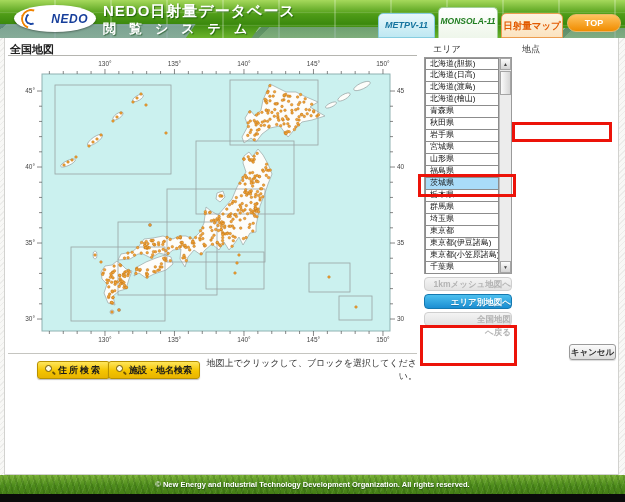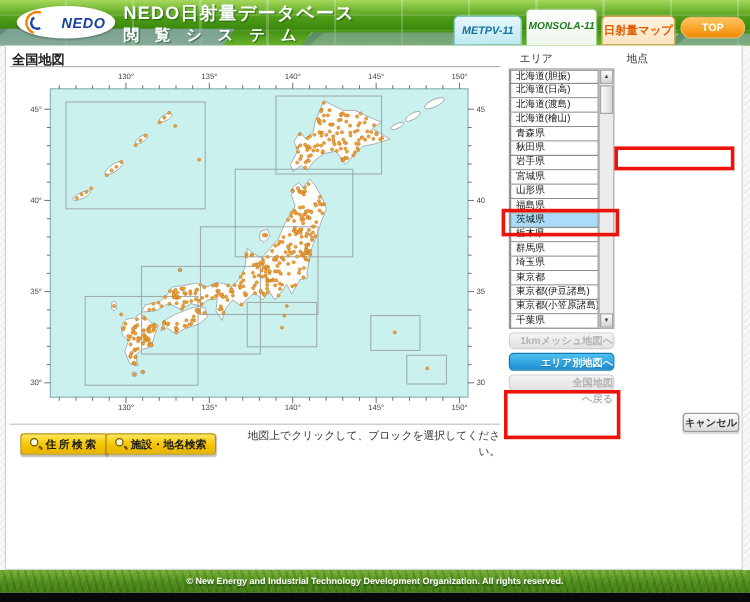--- a/index.html
+++ b/index.html
@@ -48,21 +48,21 @@
 
   
   .content { position:absolute; left:4px; top:38px; width:615px; height:437px; background:#fff; border:1px solid #d2d2cf; border-top:none; }
   .map-title { position:absolute; left:10px; top:42px; font-size:11px; font-weight:bold; color:#222; }
   .rule1 { position:absolute; left:8px; top:55px; width:409px; height:0; border-top:1px solid #b5b5b0; }
   .rule2 { position:absolute; left:8px; top:353px; width:409px; height:0; border-top:1px solid #c5c5c0; }
 
   svg.map { position:absolute; left:20px; top:56px; }
   .hint { position:absolute; left:200px; top:357px; width:217px; text-align:right; font-size:9px; color:#333; }
 
-  .ybtn { position:absolute; height:18px; background:linear-gradient(#ffe65c,#f4c400 55%,#e8b400); border:1px solid #b99200; border-radius:3px; color:#1a1a1a; font-size:9px; font-weight:bold; display:flex; align-items:center; gap:3px; padding:0 7px; box-shadow:0 1px 1px rgba(0,0,0,.25); }
+  .ybtn { position:absolute; height:18px; background:linear-gradient(#ffe65c,#f4c400 55%,#e8b400); border:1px solid #b99200; border-radius:3px; color:#1a1a1a; font-size:9px; font-weight:bold; display:flex; align-items:center; gap:3px; padding:0 7px; box-shadow:0 1px 1px rgba(0,0,0,.25);margin-left:20px; }
   .ybtn-addr { left:17px; top:361px; letter-spacing:2px; }
   .ybtn-place { left:88px; top:361px; }
   .mag { position:relative; width:10px; height:10px; display:inline-block; flex:none; }
   .mag::before { content:""; position:absolute; left:0; top:0; width:5px; height:5px; border:1.6px solid #6e5400; border-radius:50%; background:#fffbe0; }
   .mag::after { content:""; position:absolute; left:6.5px; top:6.5px; width:3.5px; height:1.8px; background:#6e5400; transform:rotate(45deg); border-radius:1px; }
 
   
   .panel-label { position:absolute; font-size:9px; color:#333; }
   .lbl-area { left:433px; top:43px; }
   .lbl-point { left:522px; top:43px; }

